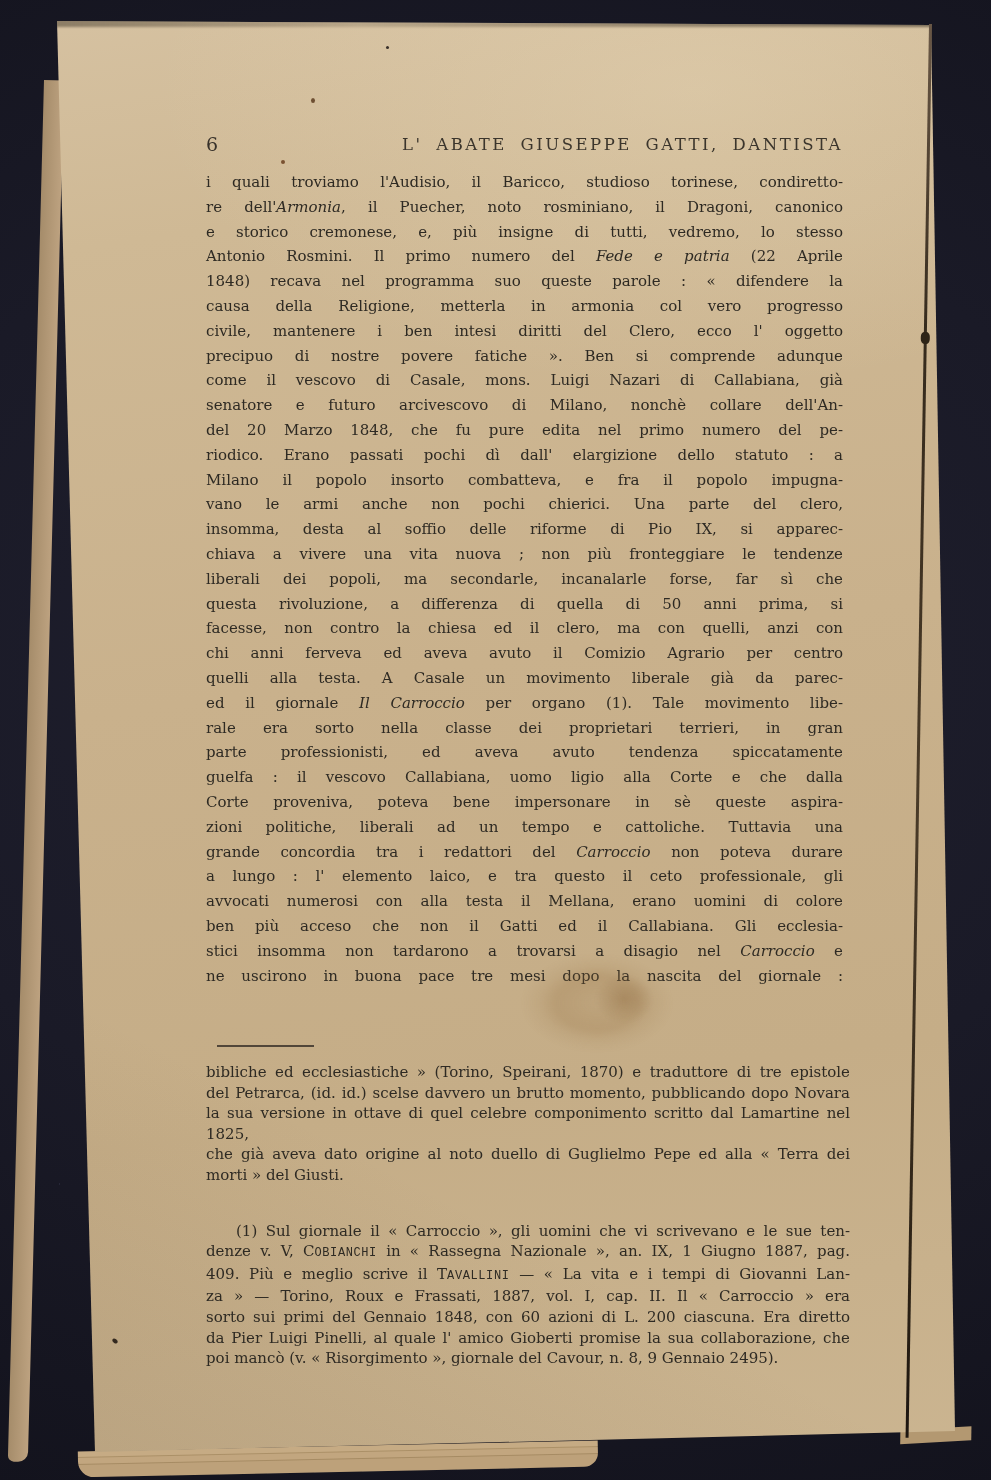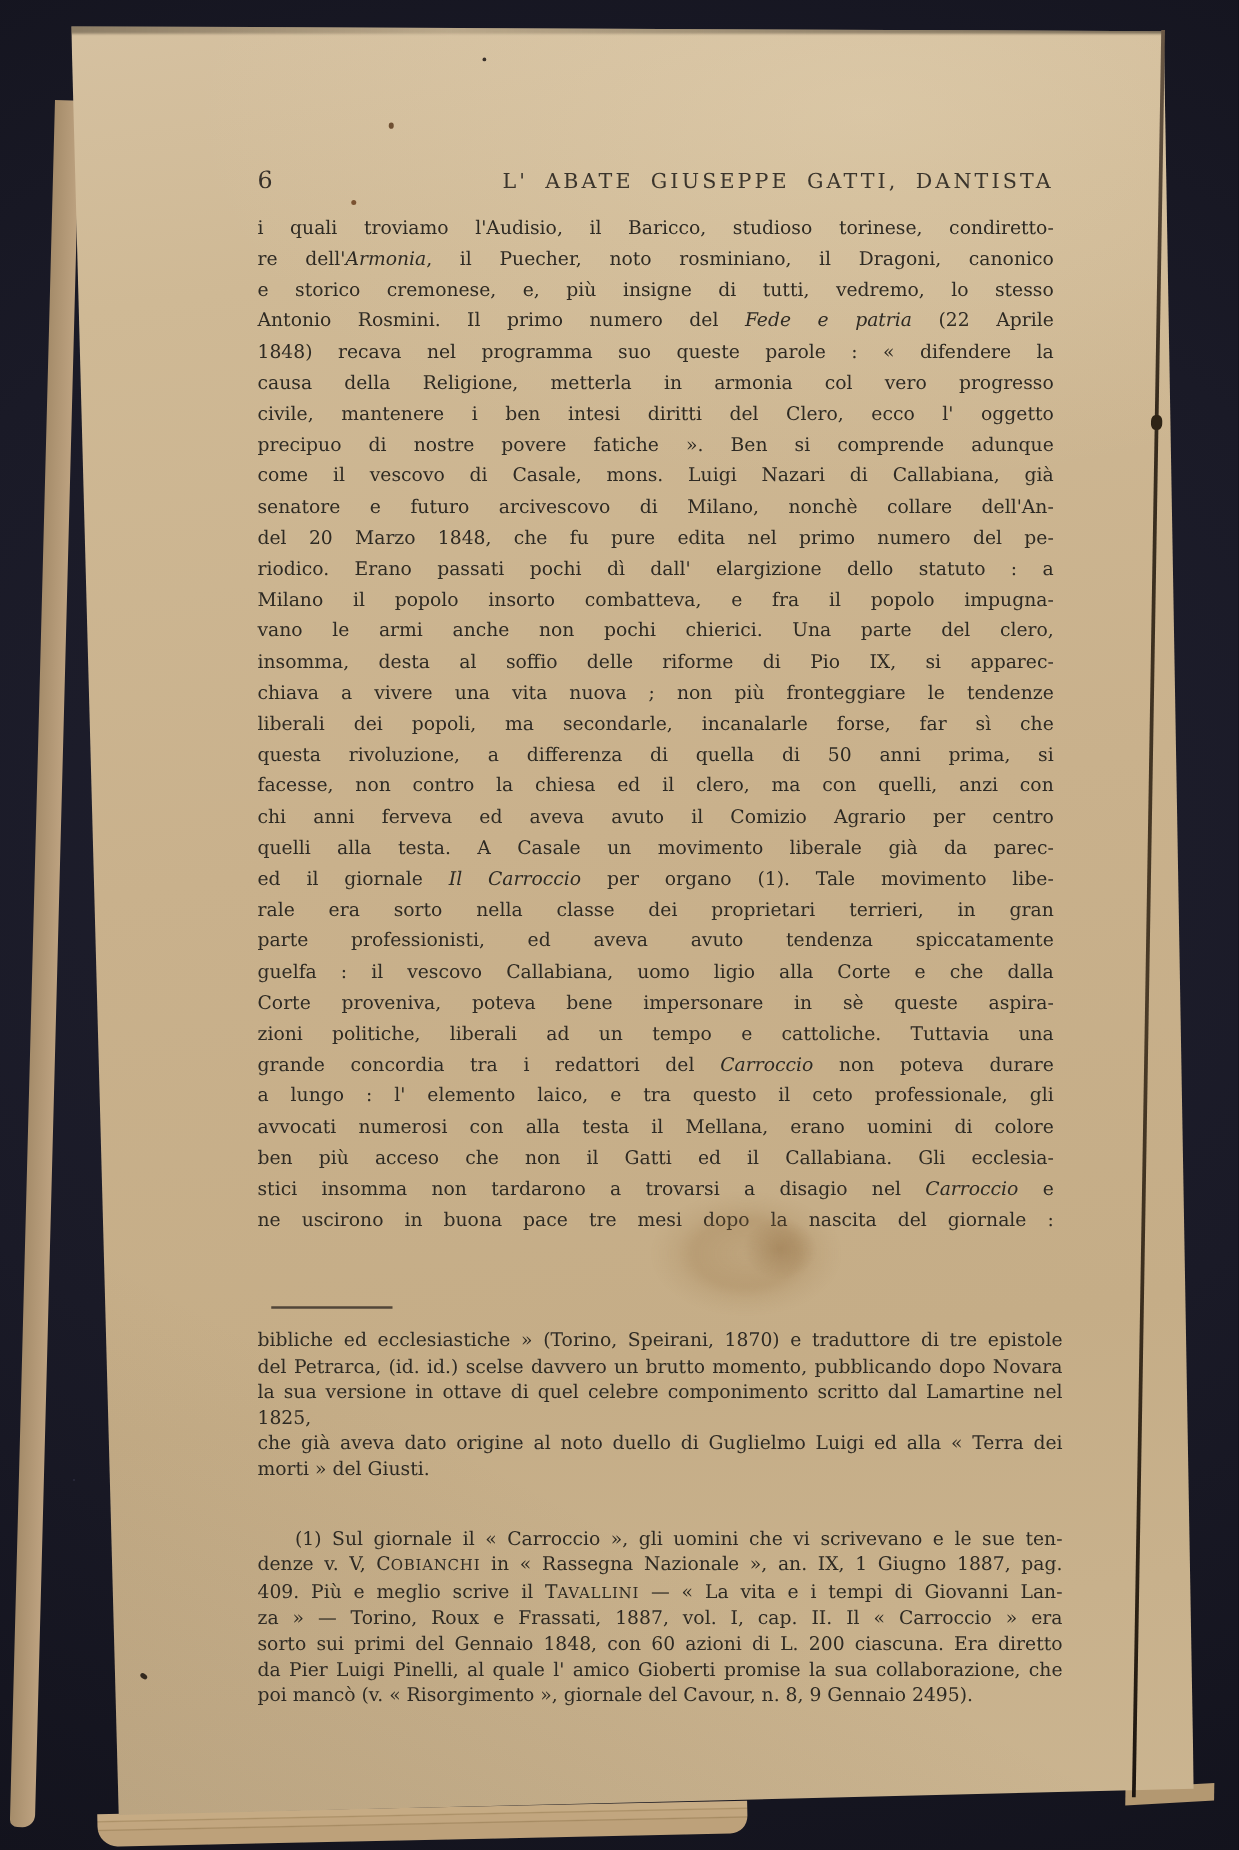--- a/index.html
+++ b/index.html
@@ -49,21 +49,21 @@
       font-size:16.5px;letter-spacing:2.5px;word-spacing:6px;color:#3b352c;}
 
   .textblock{position:absolute;color:#2e2a23;}
   .body{left:206px;top:170px;width:637px;font-size:15px;line-height:24.8px;}
   .footnote{left:206px;top:1062px;width:644px;font-size:15px;line-height:20.6px;}
   .line{text-align:justify;text-align-last:justify;}
   .footnote .line:nth-child(5),
   .footnote .line:nth-child(12){text-align-last:left;}
   .footnote .line:nth-child(6){text-indent:30px;margin-top:35px;}
   .line em{}
-  .sc{font-size:.8em;text-transform:uppercase;letter-spacing:.6px;}
+  .sc{font-size:.8em;text-transform:uppercase;letter-spacing:.6px;font-family:Liberation Mono, monospace;}
 
   .fn-rule{position:absolute;left:217px;top:1045px;width:97px;height:2px;background:#514639;}
 
   
   .gutter{position:absolute;left:929px;top:24px;width:3px;height:1414px;
       transform:rotate(0.95deg);transform-origin:top left;
       background:linear-gradient(#6a5846,#352a1c 22%,#4a3b28 55%,#2a2014 90%,#1c1510);}
   .gutter::after{content:"";position:absolute;left:-3px;top:308px;width:9px;height:12px;
       background:#2e2416;border-radius:40%;}
 
@@ -129,21 +129,21 @@
         <div class="line">ben più acceso che non il Gatti ed il Callabiana. Gli ecclesia-</div>
         <div class="line">stici insomma non tardarono a trovarsi a disagio nel <em>Carroccio</em> e</div>
         <div class="line">ne uscirono in buona pace tre mesi dopo la nascita del giornale :</div>
       </div>
 
     <div class="fn-rule"></div>
     <div class="textblock footnote">
         <div class="line">bibliche ed ecclesiastiche » (Torino, Speirani, 1870) e traduttore di tre epistole</div>
         <div class="line">del Petrarca, (id. id.) scelse davvero un brutto momento, pubblicando dopo Novara</div>
         <div class="line">la sua versione in ottave di quel celebre componimento scritto dal Lamartine nel 1825,</div>
-        <div class="line">che già aveva dato origine al noto duello di Guglielmo Luigi ed alla « Terra dei</div>
+        <div class="line">che già aveva dato origine al noto duello di Guglielmo Pepe ed alla « Terra dei</div>
         <div class="line">morti » del Giusti.</div>
         <div class="line">(1) Sul giornale il « Carroccio », gli uomini che vi scrivevano e le sue ten-</div>
         <div class="line">denze v. V, C<span class="sc">obianchi</span> in « Rassegna Nazionale », an. IX, 1 Giugno 1887, pag.</div>
         <div class="line">409. Più e meglio scrive il T<span class="sc">avallini</span> — « La vita e i tempi di Giovanni Lan-</div>
         <div class="line">za » — Torino, Roux e Frassati, 1887, vol. I, cap. II. Il « Carroccio » era</div>
         <div class="line">sorto sui primi del Gennaio 1848, con 60 azioni di L. 200 ciascuna. Era diretto</div>
         <div class="line">da Pier Luigi Pinelli, al quale l' amico Gioberti promise la sua collaborazione, che</div>
         <div class="line">poi mancò (v. « Risorgimento », giornale del Cavour, n. 8, 9 Gennaio 2495).</div>
       </div>
 

